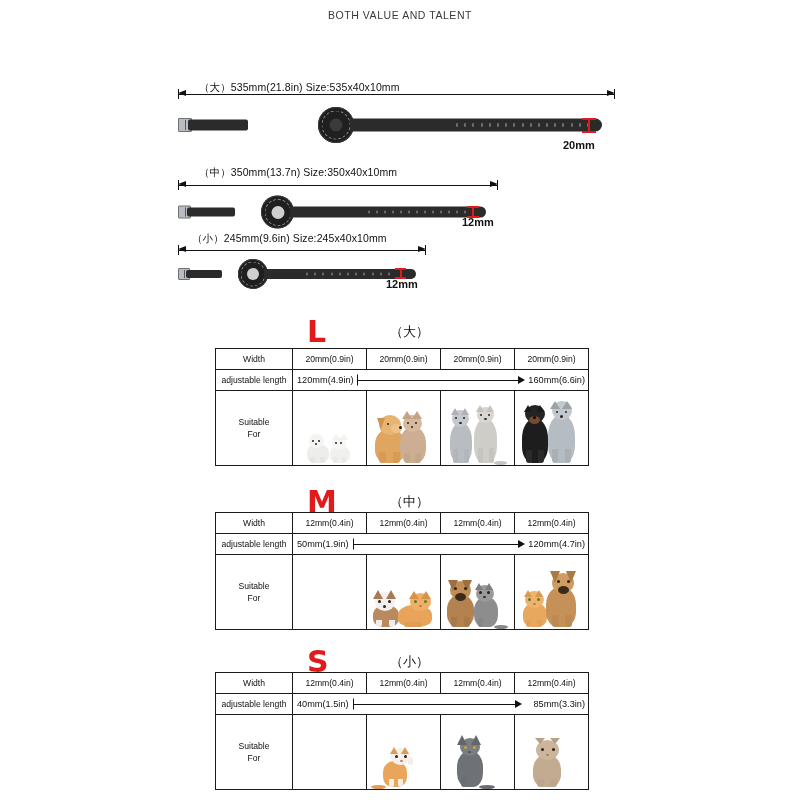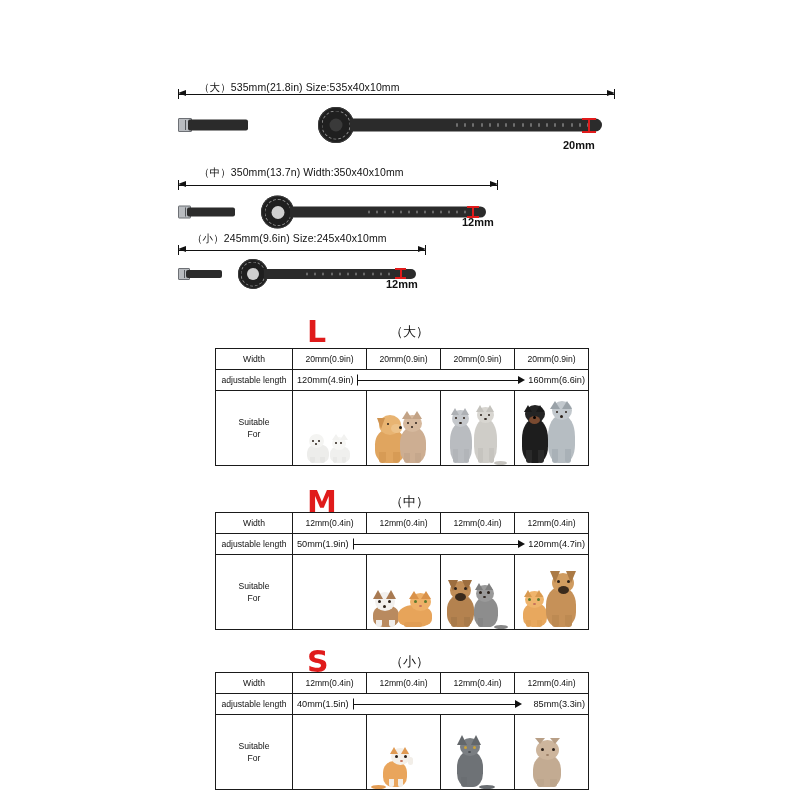--- a/index.html
+++ b/index.html
@@ -128,20 +128,21 @@
   .an .tail{position:absolute;border-radius:50%;}
   .an .snout{position:absolute;border-radius:50%;}
   .an .eye{position:absolute;border-radius:50%;background:#2b2019;}
   .an .nose{position:absolute;border-radius:50%;background:#2b2019;}
 </style>
 </head>
 <body>
 
 <div class="page">
 
+  <div class="page-title">BOTH VALUE AND TALENT</div>
 
   <div class="collar-block" style="left:0;top:0;">
     <div class="dim-label" style="left:199px;top:81px;">（大）535mm(21.8in)  Size:535x40x10mm</div>
     <div class="dim-arrow" style="left:178px;top:89px;width:437px;">
       <div class="bar"></div>
         <div class="cap l"></div>
         <div class="cap r"></div>
       <div class="head l"></div>
         <div class="head r"></div>
     </div>
@@ -176,21 +177,21 @@
       <div class="width-mark" style="left:404px;top:6px;width:14px;height:15px;">
         <div class="cap t"></div>
           <div class="vline"></div>
           <div class="cap b"></div>
       </div>
     </div>
     <div class="width-text" style="left:563px;top:139px;">20mm</div>
   </div>
 
   <div class="collar-block" style="left:0;top:0;">
-    <div class="dim-label" style="left:199px;top:166px;">（中）350mm(13.7n)  Width:350x40x10mm</div>
+    <div class="dim-label" style="left:199px;top:166px;">（中）350mm(13.7n)  Size:350x40x10mm</div>
     <div class="dim-arrow" style="left:178px;top:180px;width:320px;">
       <div class="bar"></div>
         <div class="cap l"></div>
         <div class="cap r"></div>
       <div class="head l"></div>
         <div class="head r"></div>
     </div>
 
     <div class="strap" style="left:178px;top:200px;width:320px;height:24px;">
       <div class="buckle" style="left:0;width:11px;height:11px;"></div>

